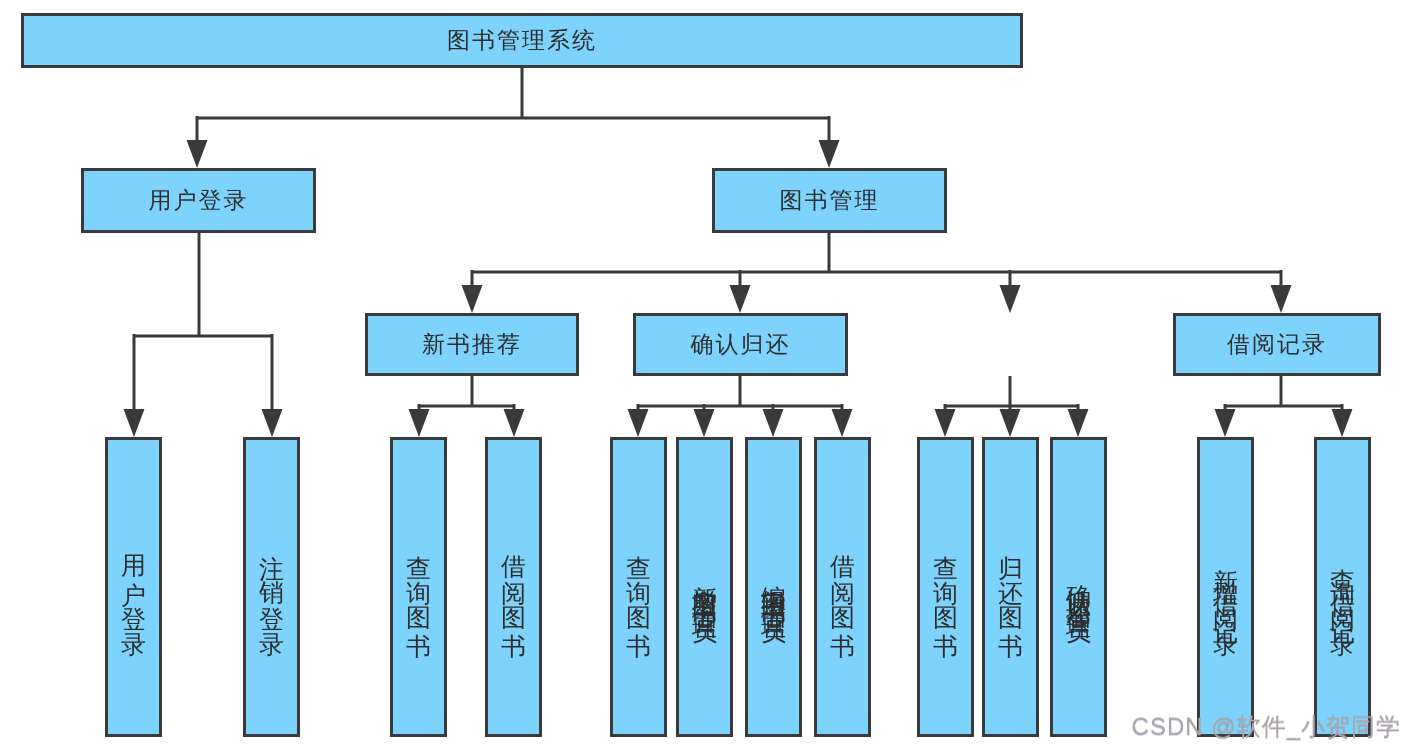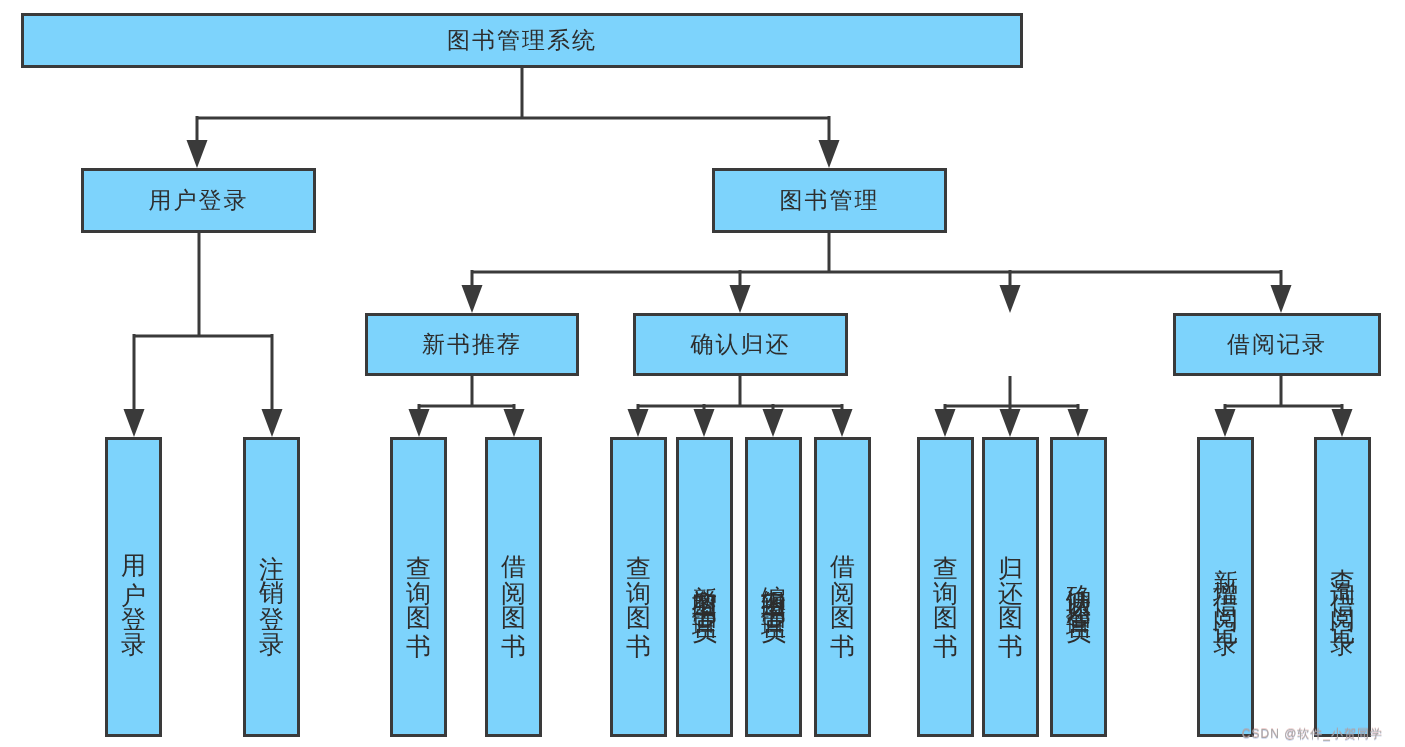--- a/index.html
+++ b/index.html
@@ -46,24 +46,24 @@
     font-size:25px;
     line-height:1;
     color:#2d2d2d;
     white-space:nowrap;
   }
   .sp-wide  { letter-spacing:26px; }  
   .sp-mid   { letter-spacing:13px; }  
   .sp-tight { letter-spacing:5px; }   
   .watermark {
     position:absolute;
-    right:22px;
+    right:4px;
     bottom:4px;
     z-index:3;
-    font-size:12px;
+    font-size:24px;
     letter-spacing:1px;
     color:#a8a8a8;
     text-shadow:0 -1px 0 rgba(214,120,120,0.35), 0 1px 0 rgba(120,140,214,0.30);
     white-space:nowrap;
   }
 </style>
 </head>
 <body>
 
 <div class="canvas">

